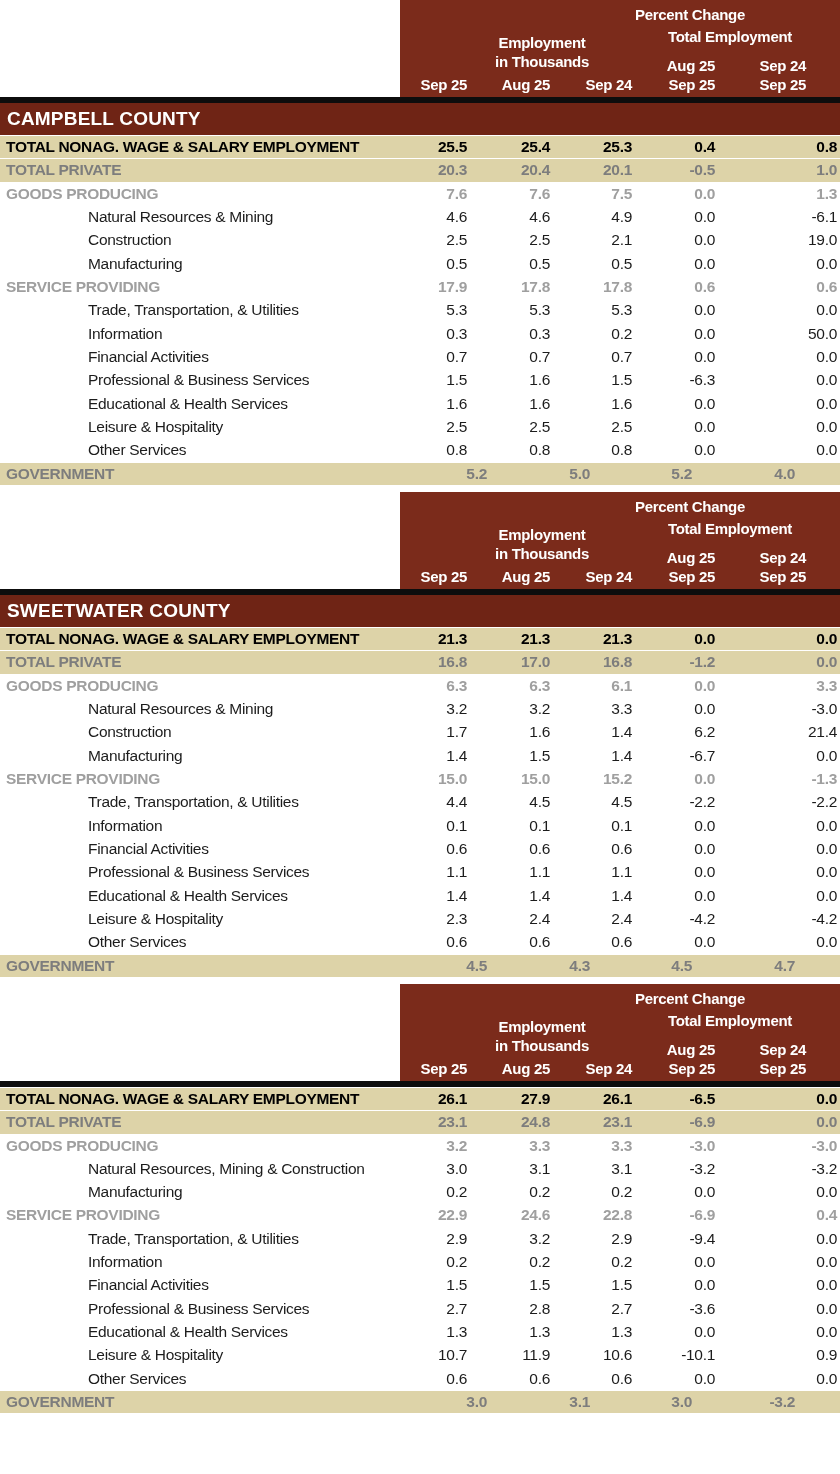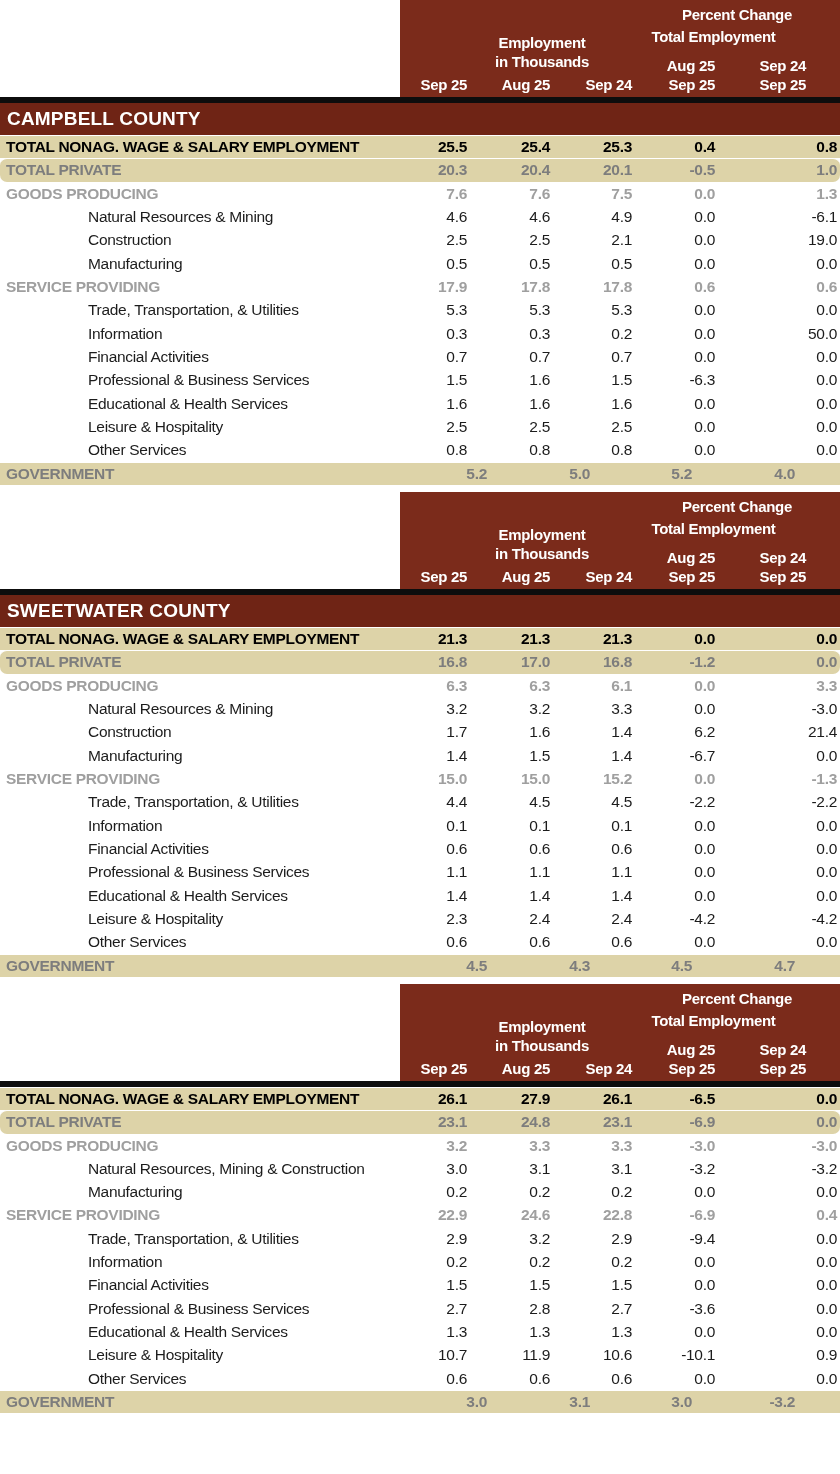--- a/index.html
+++ b/index.html
@@ -15,22 +15,22 @@
 
   .county-section { width: 840px; }
   .county-section + .county-section { margin-top: 7px; }
 
   
   .section-header { position: relative; height: 97px; width: 840px; background: #ffffff; }
   .header-box {
     position: absolute; left: 400px; top: 0; width: 440px; height: 97px;
     background: var(--maroon-header); color: #ffffff; font-weight: bold; font-size: 15px;
   }
-  .hdr-pct   { position: absolute; left: 235px; right: 0; top: 6px;  text-align: right; padding-right: 48px; }
-  .hdr-totemp{ position: absolute; left: 235px; right: 0; top: 28px; text-align: center; padding-right: 48px; }
+  .hdr-pct   { position: absolute; left: 235px; right: 0; top: 6px;  text-align: left; padding-right: 48px; }
+  .hdr-totemp{ position: absolute; left: 235px; right: 0; top: 28px; text-align: right; padding-right: 48px; }
   .hdr-emp   { position: absolute; left: 0; width: 262px; top: 33px; text-align: center; line-height: 19px; margin-left: 11px; }
   .hdr-cols  {
     position: absolute; left: 0; right: 0; bottom: 3px;
     display: grid; grid-template-columns: 70px 83px 82px 83px 122px;
     align-items: end;
   }
   .hc { text-align: right; line-height: 19px; padding-right: 3px; }
   .hc.last { padding-right: 34px; }
 
   
@@ -47,21 +47,21 @@
   .data-rows { width: 840px; }
   .trow {
     display: grid; grid-template-columns: 400px 70px 83px 82px 83px 122px;
     height: 23.34px; line-height: 22.4px; font-size: 15.5px;
     border-top: 1px solid #ffffff;
   }
   .cell.label { padding-left: 6px; white-space: nowrap; overflow: hidden; }
   .cell.num   { text-align: right; padding-right: 3px; }
 
   .row-total      { background: var(--tan); color: #000000; font-weight: bold; }
-  .row-private    { background: var(--tan); color: var(--gray-dark); font-weight: bold; border-radius: 7px; }
+  .row-private    { background: var(--tan); color: var(--gray-dark); font-weight: bold; }
   .row-government { background: var(--tan); color: var(--gray-dark); font-weight: bold; gap: 20px; }
   .row-section    { background: #ffffff; color: var(--gray-light); font-weight: bold; }
   .row-detail     { background: #ffffff; color: #1c1c1c; font-weight: normal; }
   .row-detail .cell.label { padding-left: 88px; }
 </style>
 </head>
 <body>
 
 <div id="report-root">
   <div class="county-section">

